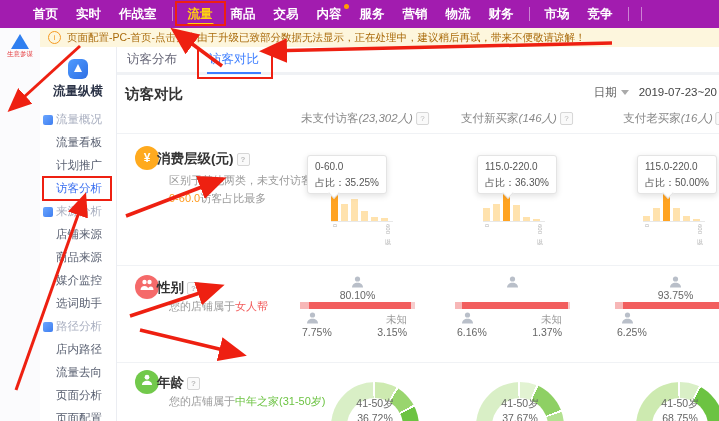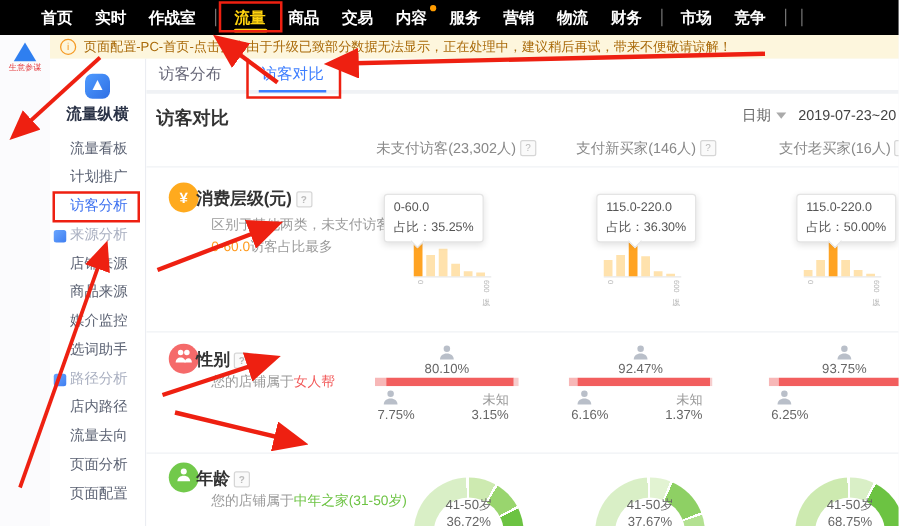--- a/index.html
+++ b/index.html
@@ -1,20 +1,20 @@
 <!DOCTYPE html>
 <html><head>
 <meta charset="utf-8">
 <style>
   html,body{margin:0;padding:0}
   body{width:719px;height:421px;position:relative;overflow:hidden;background:#f7f8fa;
        font-family:"Liberation Sans",sans-serif;font-size:12px;color:#333;}
   i{font-style:normal}
   
-  #topnav{position:absolute;left:0;top:0;width:719px;height:28px;background:#000000;
+  #topnav{position:absolute;left:0;top:0;width:719px;height:28px;background:#a21caf;
           display:flex;align-items:stretch;padding-left:24px;box-sizing:border-box;z-index:5}
   .nitem{color:#fff;font-size:12.5px;font-weight:bold;display:flex;align-items:center;
          padding:0 9px;position:relative;cursor:pointer;white-space:nowrap}
   .nitem.active{color:#ffd30f}
   .nitem.active b{position:absolute;left:8px;right:8px;bottom:2px;height:3px;background:#ffd30f;border-radius:2px}
   .nitem.dot u{position:absolute;top:4px;right:2px;width:5px;height:5px;border-radius:50%;background:#ff9c00}
   .ndiv{width:1px;background:rgba(255,255,255,.45);margin:7px 6px}
   .rbox{position:absolute;border:2px solid #ee2011;pointer-events:none;z-index:60}
   
   #notice{position:absolute;left:40px;top:28px;width:679px;height:19px;background:#fdf6dd;
@@ -47,21 +47,21 @@
           display:flex;align-items:center;padding-left:8px;box-sizing:border-box}
   .tab{font-size:12.5px;color:#667;position:relative;padding:5px 2px;margin-right:28px;cursor:pointer}
   .tab.active{color:#3d7eff}
   .tab.active b{position:absolute;left:0;right:0;bottom:-1px;height:2px;background:#3d7eff}
   #sec-title{position:absolute;left:8px;top:38px;font-size:14.5px;font-weight:bold;color:#333}
   #datebox{position:absolute;right:2px;top:38px;font-size:11.5px;color:#666;cursor:pointer;white-space:nowrap}
   #datebox .caret{display:inline-block;width:0;height:0;border-left:4px solid transparent;
           border-right:4px solid transparent;border-top:5px solid #aaa;margin:0 10px 1px 4px}
   #datebox .dval{color:#444}
   .colhead{position:absolute;top:64px;transform:translateX(-50%);font-size:11.5px;color:#888;white-space:nowrap}
-  .colhead .num{}
+  .colhead .num{font-style:italic}
   .help{display:inline-block;width:11px;height:11px;line-height:11px;text-align:center;
         border:1px solid #d6d6d6;border-radius:2px;color:#bbb;font-size:8px;margin-left:3px;
         vertical-align:1px;background:#fafafa;cursor:pointer}
   .hr{position:absolute;left:0;width:100%;height:1px;background:#f0f2f5}
   
   .micon{position:absolute;left:18px;width:24px;height:24px;border-radius:50%;color:#fff;
          text-align:center;line-height:24px;font-weight:bold}
   .mtitle{position:absolute;left:40px;font-size:13.5px;font-weight:bold;color:#333;white-space:nowrap}
   .mdesc{position:absolute;left:52px;width:158px;font-size:11px;color:#9a9a9a;line-height:1.65}
   .hl-orange{color:#ff9a1e}.hl-red{color:#f25b5b}.hl-green{color:#6cc342}
@@ -166,20 +166,21 @@
 
 <div id="gutter">
   <div class="plane"></div>
   <span class="ltxt">生意参谋</span>
 </div>
 
 <div id="sidebar">
   <div class="sb-logo"></div>
   <div class="sb-title">流量纵横</div>
   <ul>
+    <li class="group"><em></em><span>流量概况</span></li>
     <li><span>流量看板</span></li>
     <li><span>计划推广</span></li>
     <li class="sel"><span>访客分析</span>
       <i class="rbox" style="left:2px;right:4px;top:-1px;bottom:-1px"></i></li>
     <li class="group"><em></em><span>来源分析</span></li>
     <li><span>店铺来源</span></li>
     <li><span>商品来源</span></li>
     <li><span>媒介监控</span></li>
     <li><span>选词助手</span></li>
     <li class="group"><em></em><span>路径分析</span></li>
@@ -302,21 +303,20 @@
         </svg></div>
     <div class="gmp">7.75%</div>
     <div class="gul">未知</div>
     <div class="gup">3.15%</div>
   </div>
   <div class="gcol" style="left:338px">
     <div class="gtop"><svg width="13" height="12" viewBox="0 0 13 12">
           <circle cx="6.5" cy="3" r="2.6" fill="#b9bfc9"></circle>
           <path d="M1 11.5c0-3 2.4-4.8 5.5-4.8s5.5 1.8 5.5 4.8z" fill="#b9bfc9"></path>
         </svg></div>
-    <div class="gpct">92.47%</div>
     <div class="gbar">
         <i class="seg m" style="width: 6.2%;"></i>
         <i class="seg f" style="width: 92.4%;"></i>
         <i class="seg u" style="width: 1.4%;"></i>
       </div>
     <div class="gml"><svg width="13" height="12" viewBox="0 0 13 12">
           <circle cx="6.5" cy="3" r="2.6" fill="#b9bfc9"></circle>
           <path d="M1 11.5c0-3 2.4-4.8 5.5-4.8s5.5 1.8 5.5 4.8z" fill="#b9bfc9"></path>
         </svg></div>
     <div class="gmp">6.16%</div>

